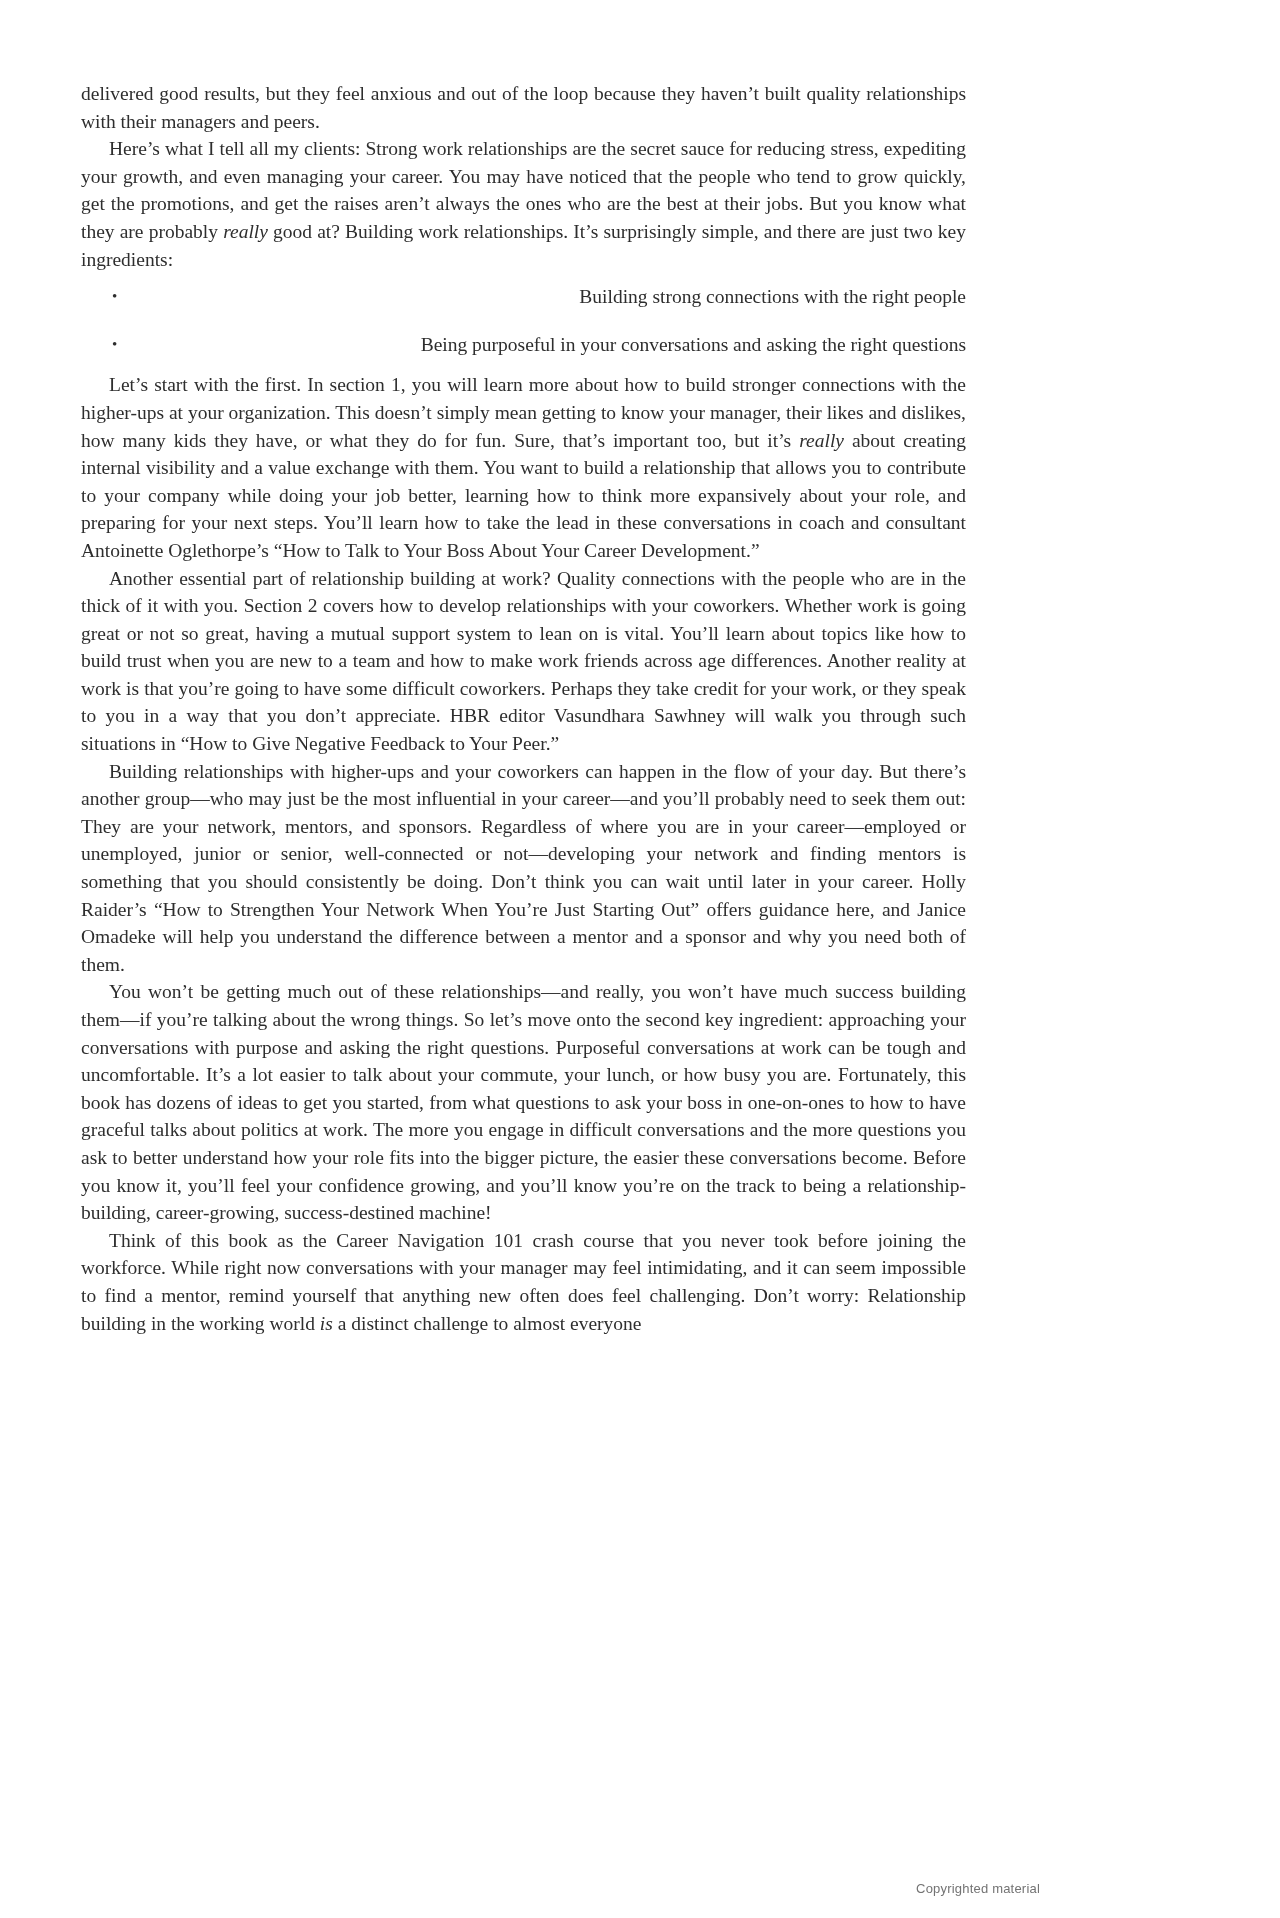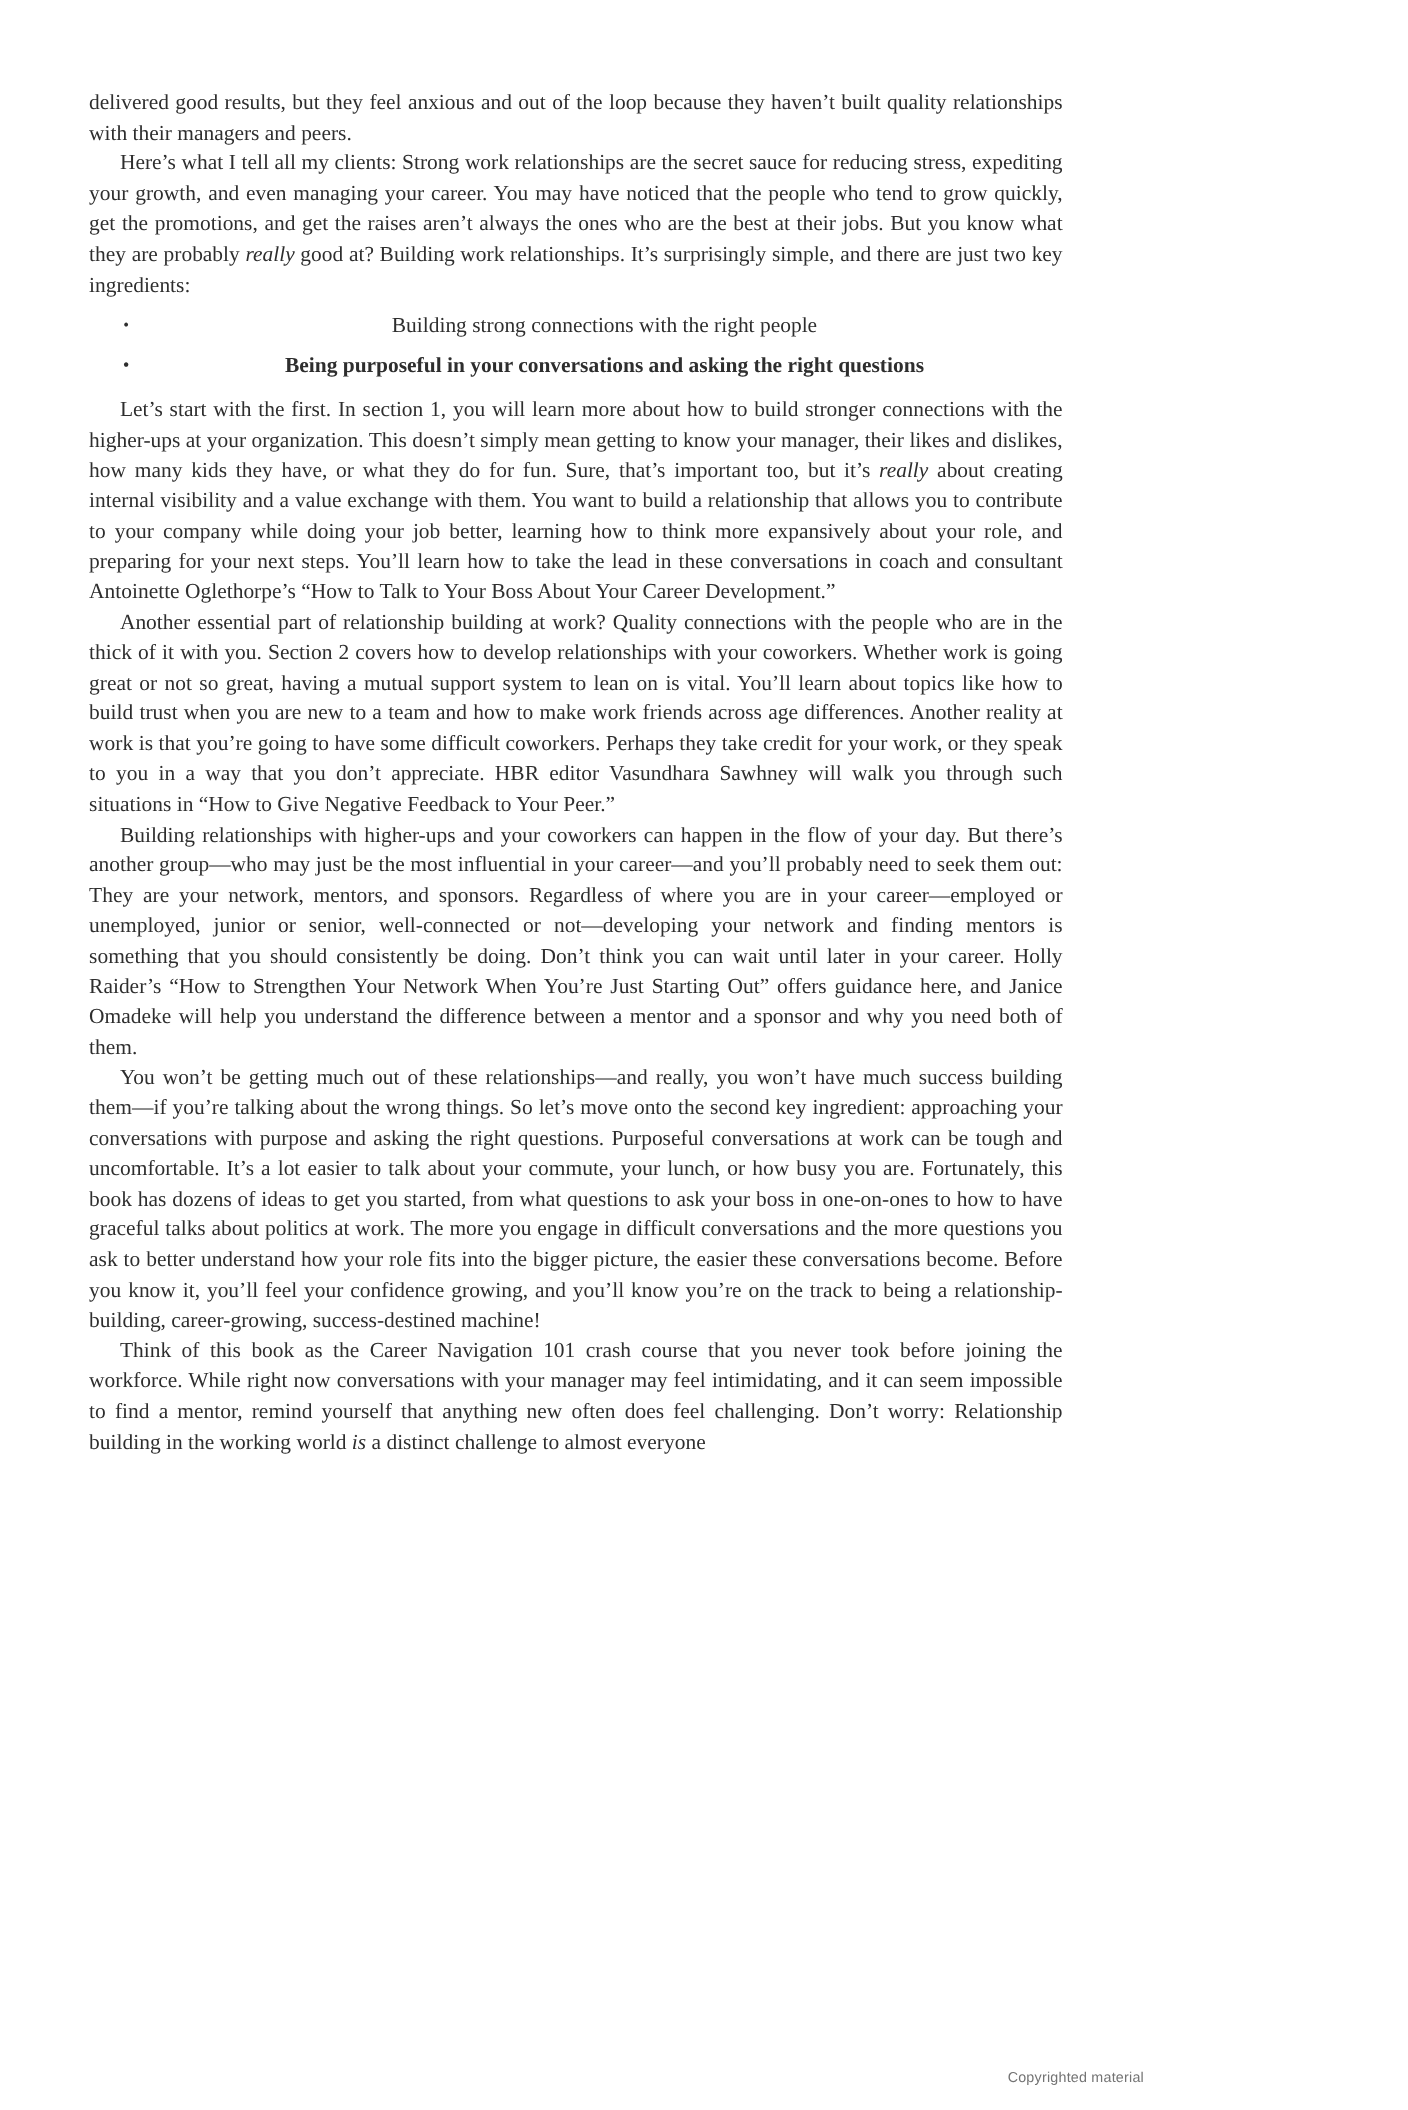--- a/index.html
+++ b/index.html
@@ -35,25 +35,24 @@
   .em {
     font-style: italic;
   }
   ul.bullet-list {
     margin: 10px 0 13px 0;
     padding: 0 0 0 52px;
     list-style: none;
   }
   ul.bullet-list li {
     position: relative;
-    text-align: center;
+    text-align: right;
   }
   ul.bullet-list li + li {
-    margin-top: 8px;
-    font-weight: bold;
+    margin-top: 20px;
   }
   ul.bullet-list li::before {
     content: "\2022";
     position: absolute;
     left: -21px;
     top: 0;
     font-size: 15px;
     line-height: 27.6px;
     color: #2e2e2e;
   }

